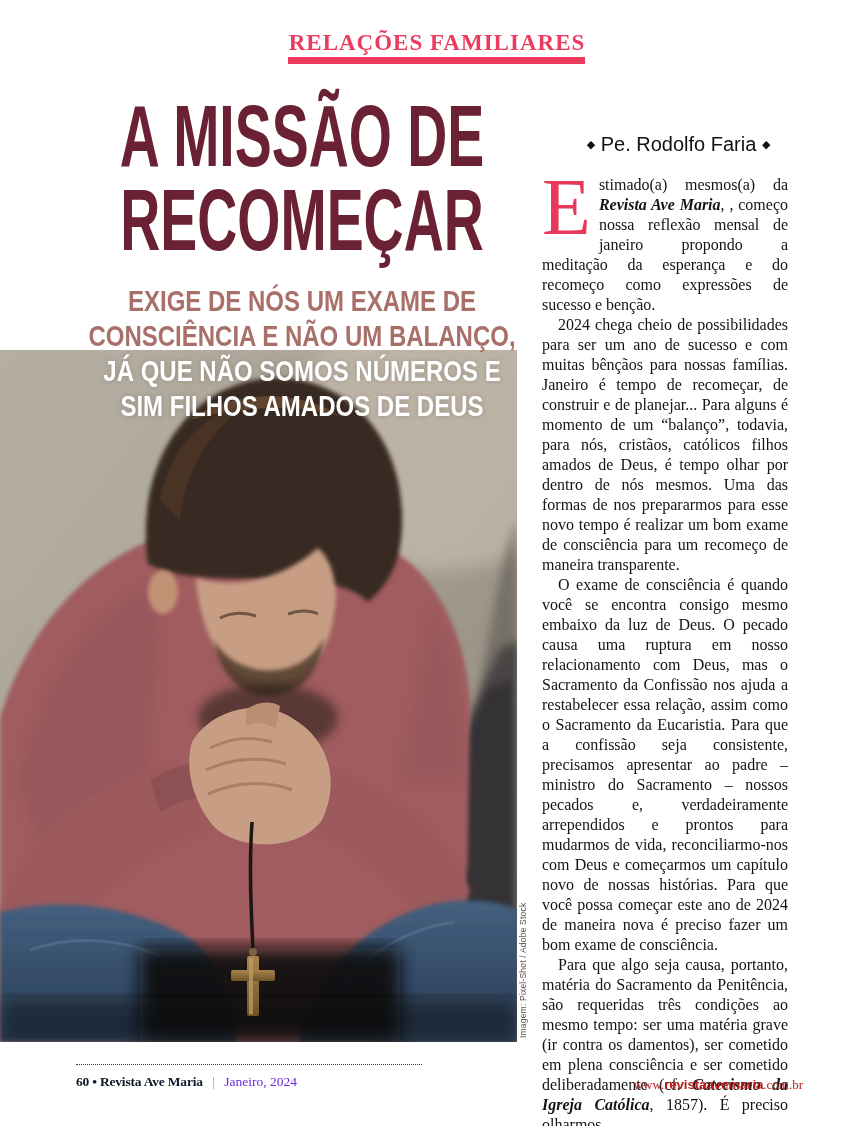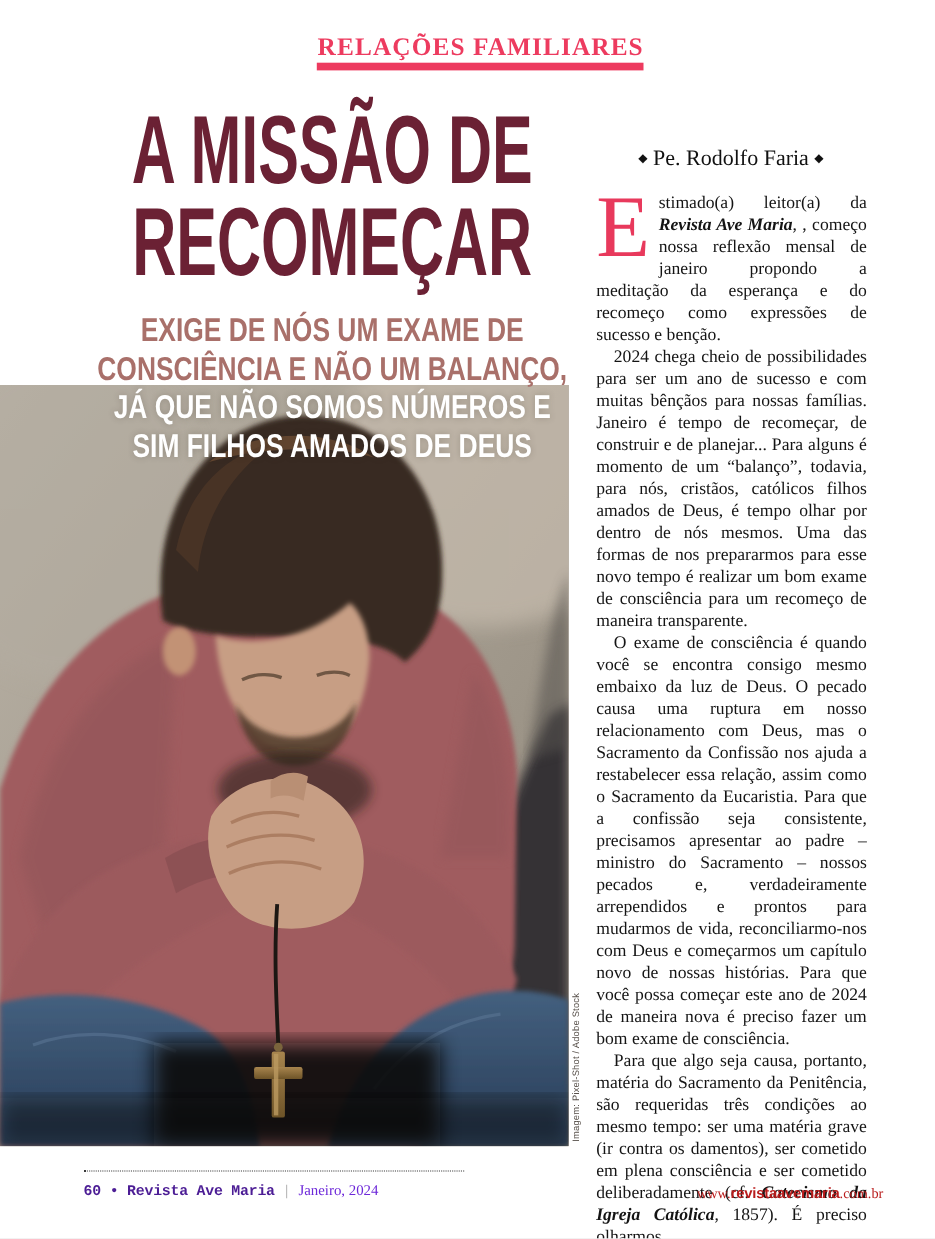--- a/index.html
+++ b/index.html
@@ -45,23 +45,23 @@
   }
   .credit{
     position:absolute; left:518px; top:888px; height:150px;
     writing-mode:vertical-rl; transform:rotate(180deg);
     font-family:"Liberation Sans","DejaVu Sans",sans-serif;
     font-size:8.5px; line-height:10px; letter-spacing:.2px; color:#57504a;
     white-space:nowrap;
   }
   
   .byline{
-    position:absolute; left:541px; top:133px; width:247px;
+    position:absolute; left:555px; top:133px; width:247px;
     text-align:center; font-size:20px; color:#111;
-    font-family:Liberation Serif, serif; white-space:nowrap;
+    font-family:Liberation Sans, sans-serif; white-space:nowrap;
   }
   .byline .dia{font-size:11px; vertical-align:3px; color:#111;}
   .bodycol{
     position:absolute; left:542px; top:175px; width:246px;
     font-size:16px; line-height:20px; text-align:justify; color:#141414;
   }
   .bodycol p{margin:0; text-indent:16px;}
   .bodycol p.first{text-indent:0;}
   .dropcap{
     float:left; color:#E8395C;
@@ -70,22 +70,22 @@
     margin:3px 8px 0 0; font-weight:400;
   }
   .it{font-style:italic;font-weight:bold;}
   
   .footer-left{
     position:absolute; left:76px; top:1064px; width:346px;
     border-top:1.5px dotted #3a3a3a; padding-top:9px;
     font-size:13.5px; color:#222; white-space:nowrap;
   }
   .footer-left .mag{
-    font-family:Liberation Mono, monospace;
-    font-weight:700; letter-spacing:-.2px; color:#4c1d95;
+    font-family:Liberation Serif, serif;
+    font-weight:700; letter-spacing:-.2px; color:#0f172a;
   }
   .footer-left .sep{color:#9a9a9a; padding:0 6px; font-weight:300;}
   .footer-left .date{font-family:"Liberation Serif","DejaVu Serif",serif; color:#6d28d9;}
   .footer-right{
     position:absolute; right:63px; top:1077px;
     font-size:13px; color:#b91c1c; white-space:nowrap;
   }
   .footer-right .urlbold{
     font-family:"Liberation Sans","DejaVu Sans",sans-serif;
     font-weight:700; font-size:13.5px; letter-spacing:-.2px;
@@ -198,21 +198,21 @@
 
   <div class="byline">
     <span class="dia">◆</span>
     <span>Pe. Rodolfo Faria</span>
     <span class="dia">◆</span>
   </div>
 
   <div class="bodycol">
     <p class="first">
       <span class="dropcap">E</span>
-      <span>stimado(a) leitor(a) da </span><span class="it">Revista Ave Maria</span><span>, , começo nossa reflexão mensal de janeiro propondo a meditação da esperança e do recomeço como expressões de sucesso e benção.</span>
+      <span>stimado(a) mesmos(a) da </span><span class="it">Revista Ave Maria</span><span>, , começo nossa reflexão mensal de janeiro propondo a meditação da esperança e do recomeço como expressões de sucesso e benção.</span>
     </p>
     <p>2024 chega cheio de possibilidades para ser um ano de sucesso e com muitas bênçãos para nossas famílias. Janeiro é tempo de recomeçar, de construir e de planejar... Para alguns é momento de um “balanço”, todavia, para nós, cristãos, católicos filhos amados de Deus, é tempo olhar por dentro de nós mesmos. Uma das formas de nos prepararmos para esse novo tempo é realizar um bom exame de consciência para um recomeço de maneira transparente.</p>
     <p>O exame de consciência é quando você se encontra consigo mesmo embaixo da luz de Deus. O pecado causa uma ruptura em nosso relacionamento com Deus, mas o Sacramento da Confissão nos ajuda a restabelecer essa relação, assim como o Sacramento da Eucaristia. Para que a confissão seja consistente, precisamos apresentar ao padre – ministro do Sacramento – nossos pecados e, verdadeiramente arrependidos e prontos para mudarmos de vida, reconciliarmo-nos com Deus e começarmos um capítulo novo de nossas histórias. Para que você possa começar este ano de 2024 de maneira nova é preciso fazer um bom exame de consciência.</p>
     <p>
       <span>Para que algo seja causa, portanto, matéria do Sacramento da Penitência, são requeridas três condições ao mesmo tempo: ser uma matéria grave (ir contra os  damentos), ser cometido em plena consciência e ser cometido deliberadamente (cf. </span><span class="it">Catecismo da Igreja Católica</span><span>, 1857). É preciso olharmos</span>
     </p>
   </div>
 
   <div class="footer-left">
     <span class="mag">60 • Revista Ave Maria</span>

